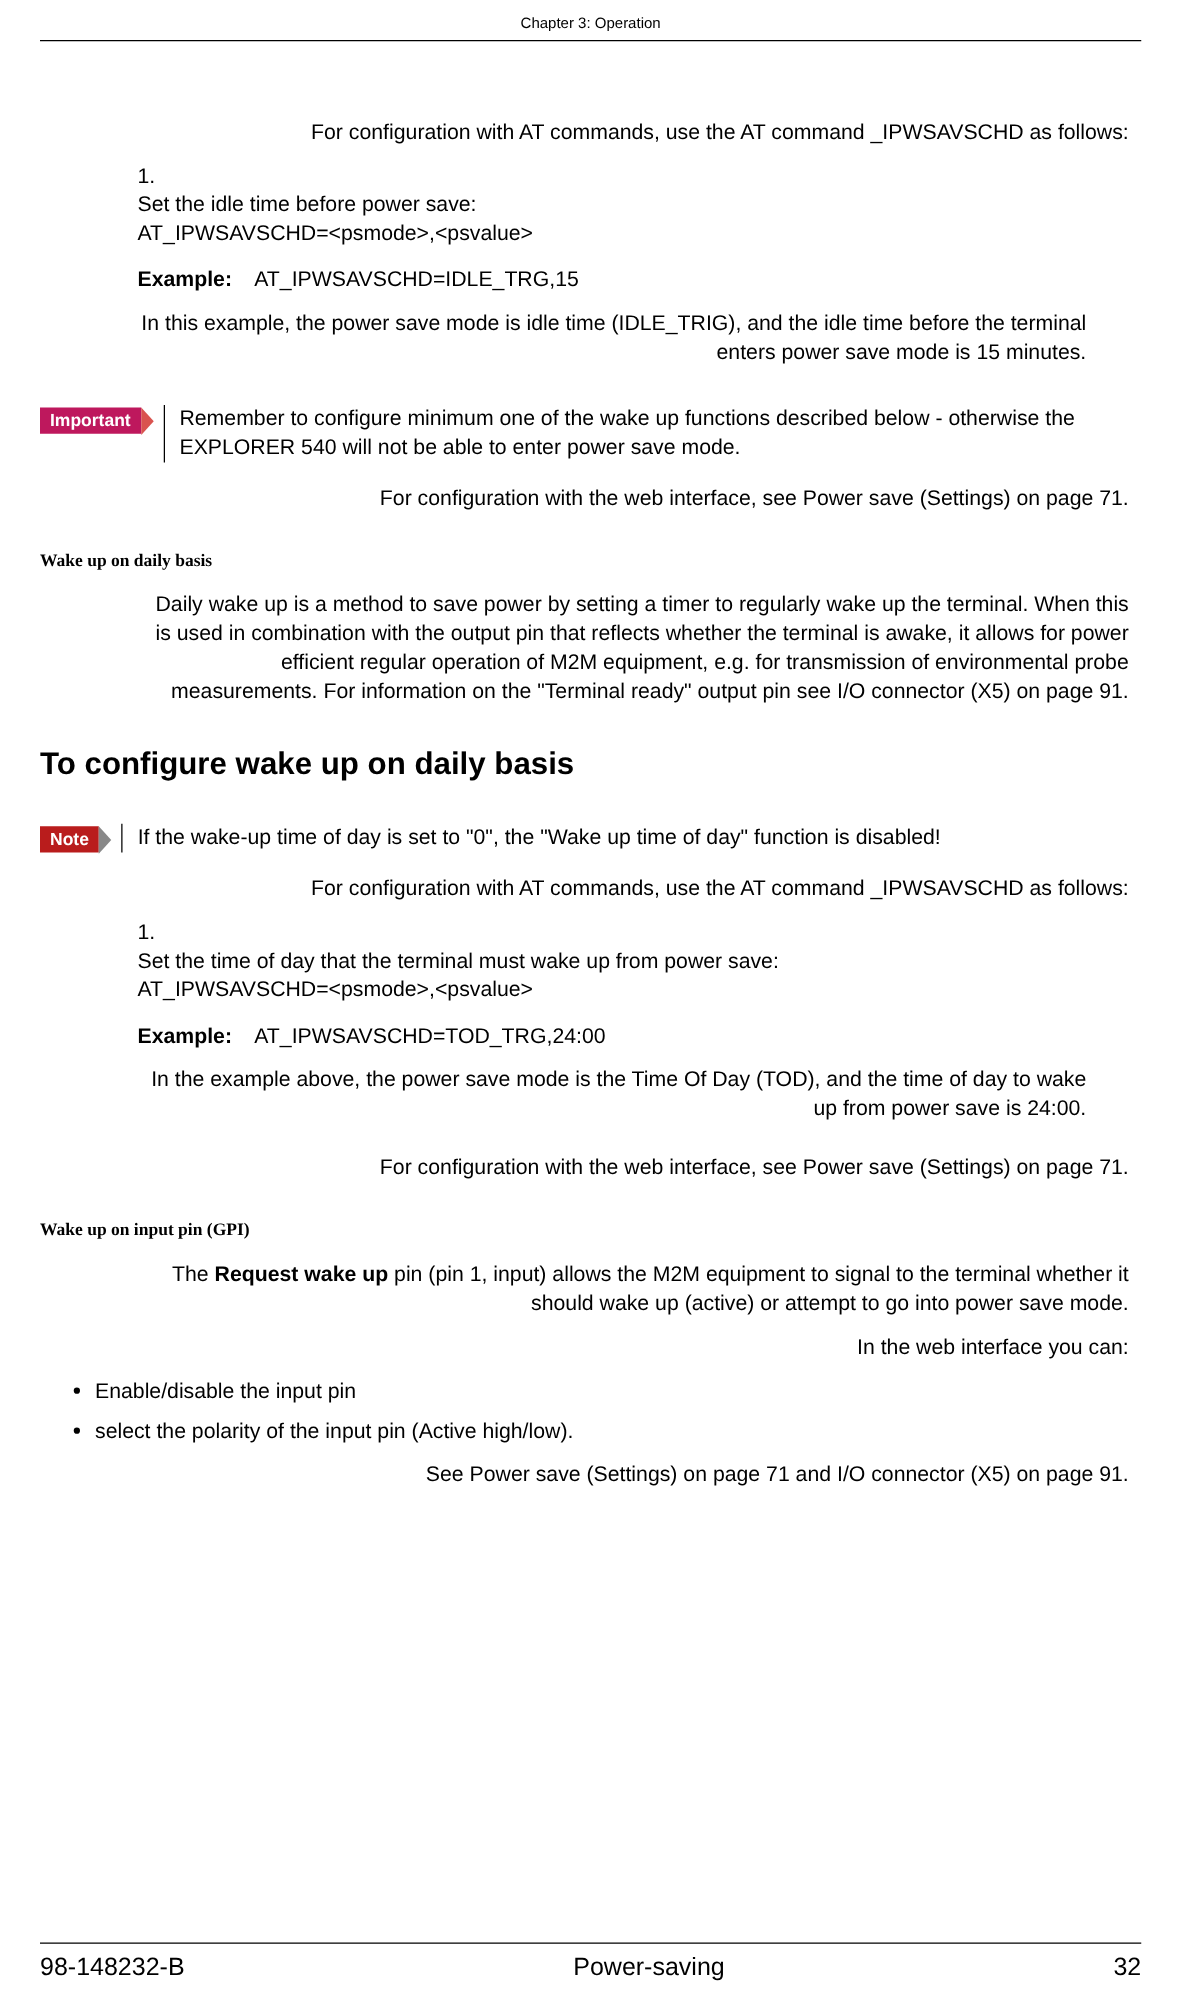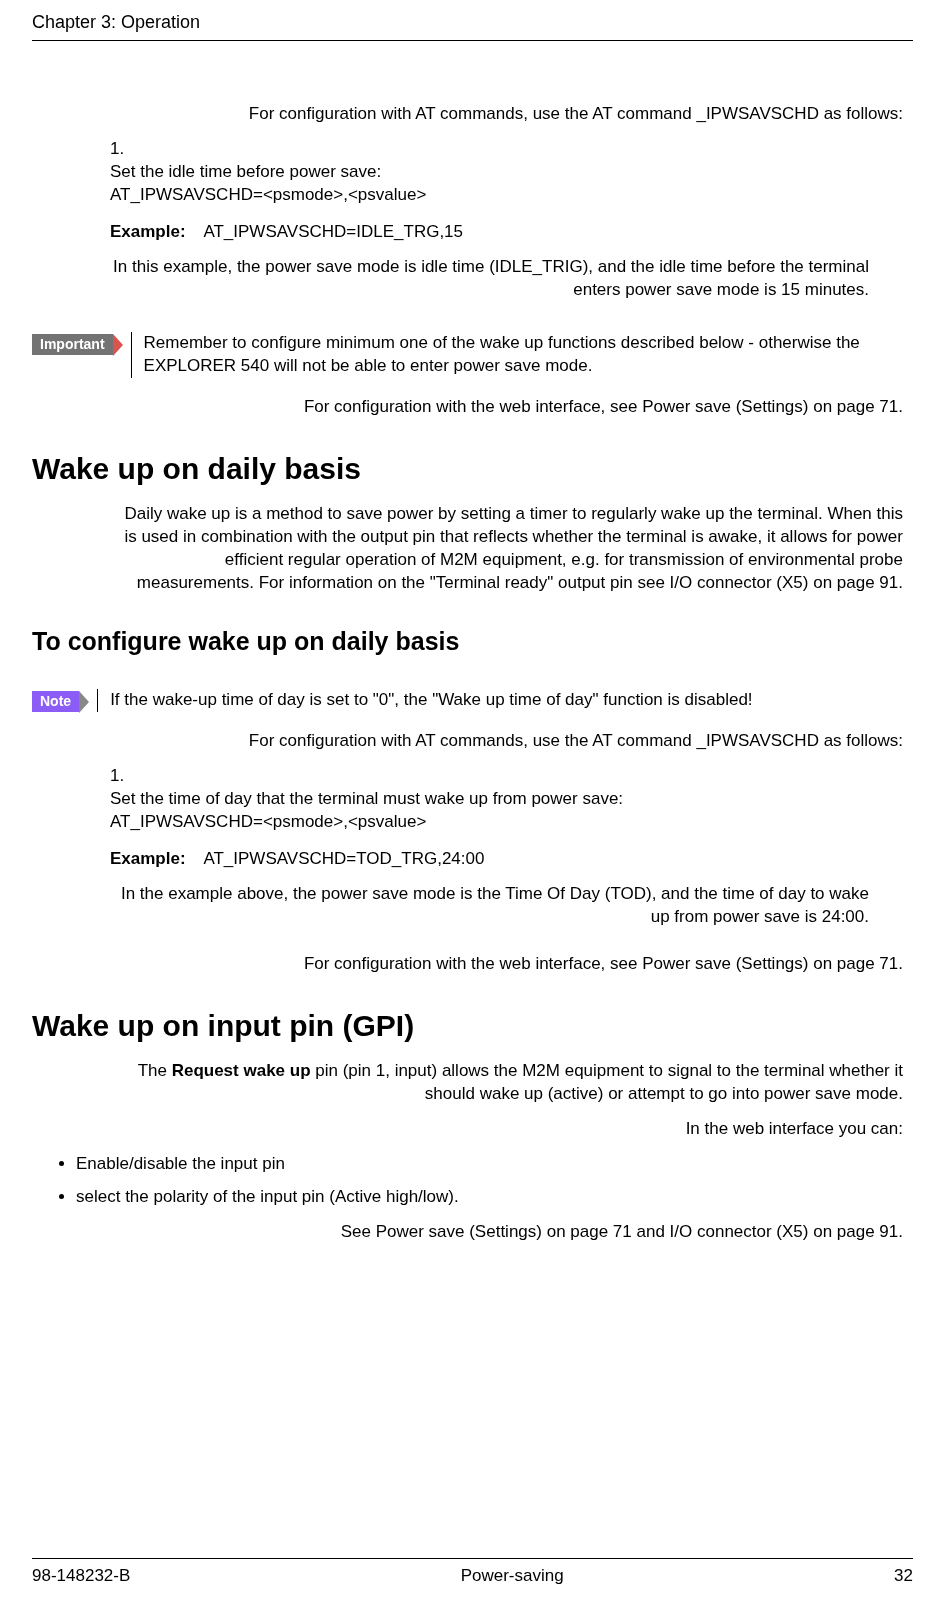--- a/index.html
+++ b/index.html
@@ -14,23 +14,23 @@
   .page {
     width: 945px;
     min-height: 1602px;
     box-sizing: border-box;
     padding: 10px 32px 0 32px;
     position: relative;
     display: flex;
     flex-direction: column;
   }
   .header {
-    text-align: left;
+    text-align: center;
     padding-bottom: 6px;
-    font-size: 18px;
+    font-size: 12px;
   }
   .hr {
     border-top: 1px solid #000;
     margin: 0 0 50px 0;
   }
   .content {
     flex: 1;
   }
   .indent {
     margin-left: 78px;
@@ -63,44 +63,44 @@
     flex: 0 0 auto;
     position: relative;
     color: #fff;
     font-weight: bold;
     font-size: 14px;
     padding: 3px 8px;
     margin-right: 18px;
     margin-top: 2px;
     line-height: 1.1;
   }
-  .callout-tag.important { background: #737373; }
-  .callout-tag.note      { background: #8b5cf6; }
+  .callout-tag.important { background: #be185d; }
+  .callout-tag.note      { background: #b91c1c; }
   .callout-tag::after {
     content: "";
     position: absolute;
     right: -10px;
     top: 0;
     width: 0; height: 0;
     border-top: 11px solid transparent;
     border-bottom: 11px solid transparent;
     border-left: 10px solid currentColor;
     color: inherit;
   }
   .callout-tag.important::after { border-left-color: #d9534f; }
   .callout-tag.note::after      { border-left-color: #888; }
   .callout-text {
     border-left: 1px solid #000;
     padding-left: 12px;
     flex: 1;
   }
   h2.sect {
-    font-family: Liberation Sans, sans-serif;
-    font-weight: bold;
-    font-size: 30px;
+    font-family: Liberation Serif, serif;
+    font-weight: bold;
+    font-size: 14px;
     margin: 30px 0 14px 0;
   }
   h3.subsect {
     font-weight: bold;
     font-size: 25px;
     margin: 30px 0 30px 0;
   }
   p { margin: 12px 0; text-align: right; }
   .italic { }
   .bold { font-weight: bold; }
@@ -109,21 +109,21 @@
     padding-left: 30px;
     margin: 10px 0;
   }
   ul.bullets li { margin: 10px 14px; }
   .footer {
     border-top: 1px solid #000;
     margin-top: 30px;
     padding-top: 6px;
     display: flex;
     justify-content: space-between;
-    font-size: 17px;
+    font-size: 20px;
     padding-bottom: 14px;
   }
 </style>
 </head>
 <body>
 
 <div class="page">
 
   <div class="header">
     <span>Chapter 3: Operation</span>

